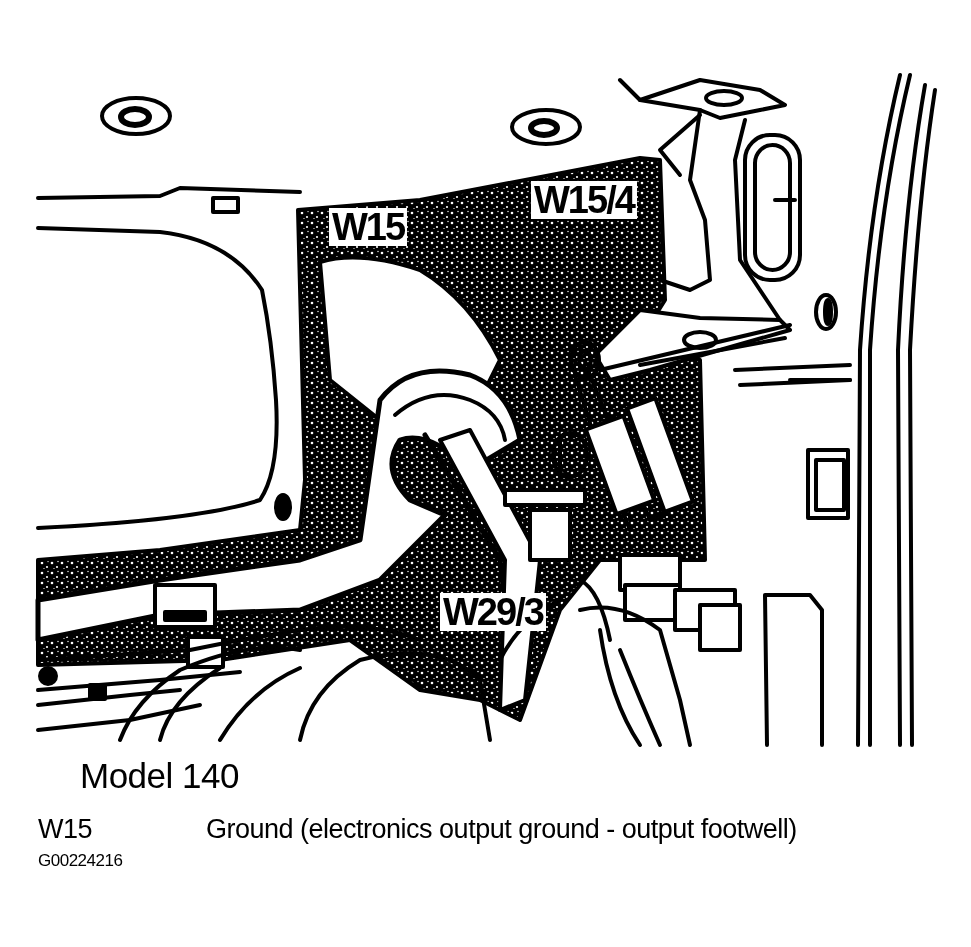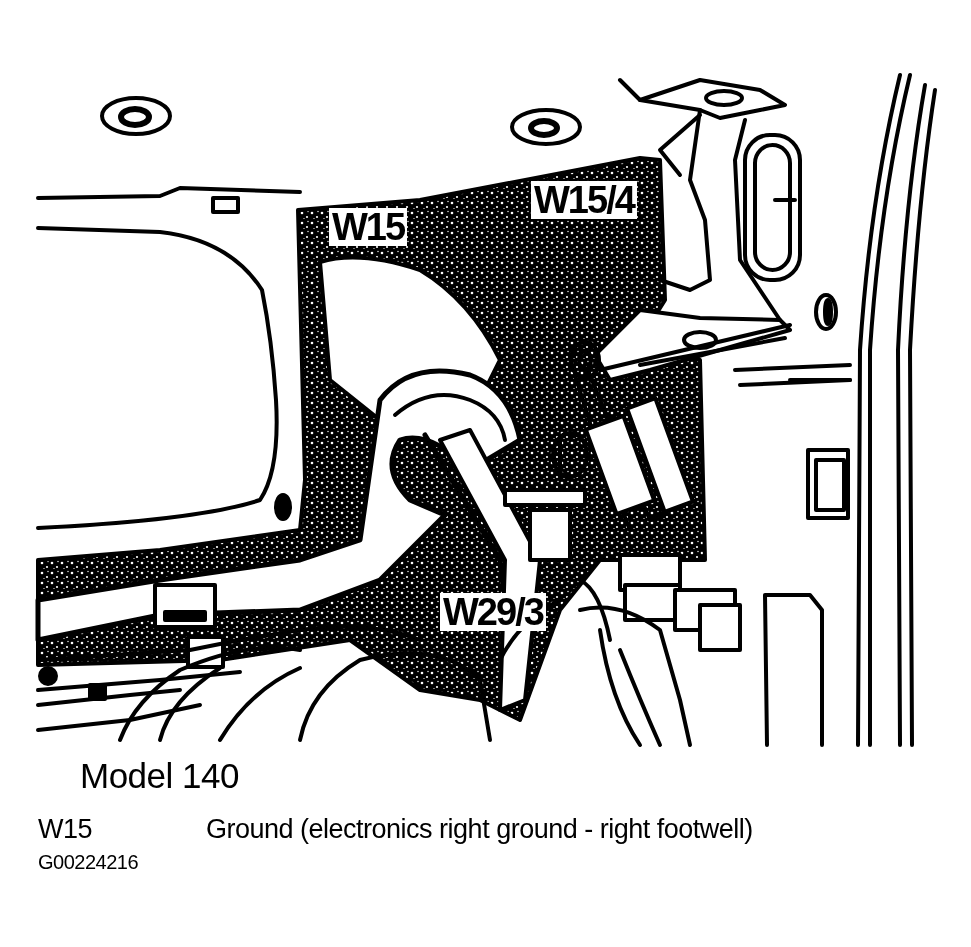--- a/index.html
+++ b/index.html
@@ -5,21 +5,21 @@
   html, body { margin: 0; padding: 0; background: #ffffff; }
   body { width: 971px; height: 947px; position: relative; overflow: hidden;
          font-family: "Liberation Sans", sans-serif; color: #000; }
   #figure { position: absolute; left: 0; top: 0; width: 971px; height: 750px; }
   .callout { position: absolute; font-family: "Liberation Sans", sans-serif;
              font-weight: bold; font-size: 38px; letter-spacing: -2px; line-height: 1;
              color: #000; background: #fff; padding: 0 3px; }
   #caption-title { position: absolute; left: 37px; top: 756px; font-size: 35px; letter-spacing: -0.5px; margin-left: 43px; }
   #legend-row { position: absolute; left: 38px; top: 814px; font-size: 27px; display: flex; letter-spacing: -0.5px; }
   #legend-code { width: 168px; }
-  #figure-id { position: absolute; left: 38px; top: 851px; font-size: 20px; letter-spacing: -0.5px; }
+  #figure-id { position: absolute; left: 38px; top: 851px; font-size: 17px; letter-spacing: -0.5px; }
 </style>
 </head>
 <body>
 
 <div id="figure">
   <svg width="971" height="750" viewBox="0 0 971 750" xmlns="http://www.w3.org/2000/svg">
     <defs>
       <pattern id="foam" width="10" height="10" patternUnits="userSpaceOnUse">
         <rect width="10" height="10" fill="#000"></rect>
         <circle cx="2" cy="3" r="1.3" fill="#fff"></circle>
@@ -124,16 +124,16 @@
   
   <div class="callout" style="left:329px; top:208px;">W15</div>
   <div class="callout" style="left:531px; top:181px;">W15/4</div>
   <div class="callout" style="left:440px; top:593px;">W29/3</div>
 </div>
 
 <div id="caption-title">Model 140</div>
 
 <div id="legend-row">
   <span id="legend-code">W15</span>
-  <span>Ground (electronics right ground - right footwell)</span>
+  <span>Ground (electronics output ground - output footwell)</span>
 </div>
 
 <div id="figure-id">G00224216</div>
 
 </body></html>

